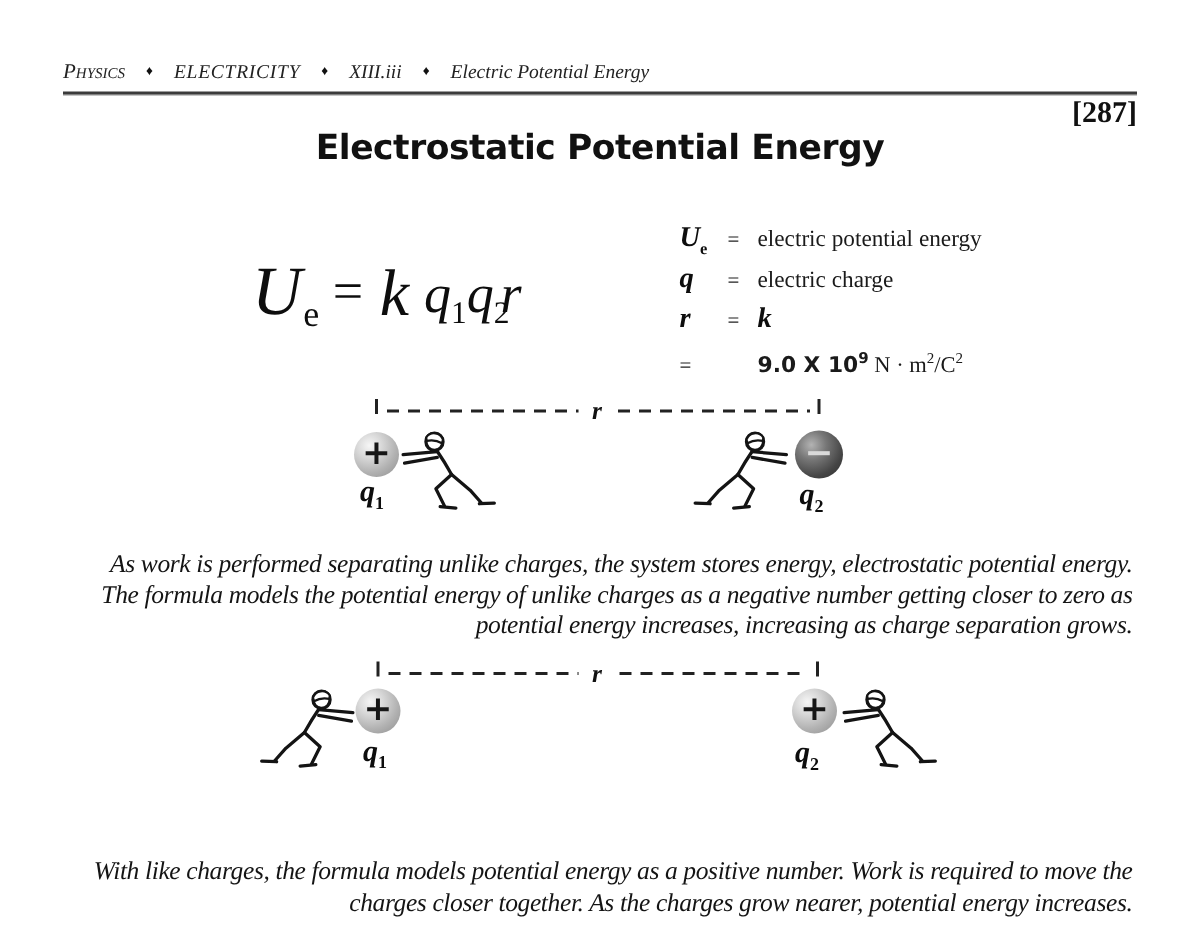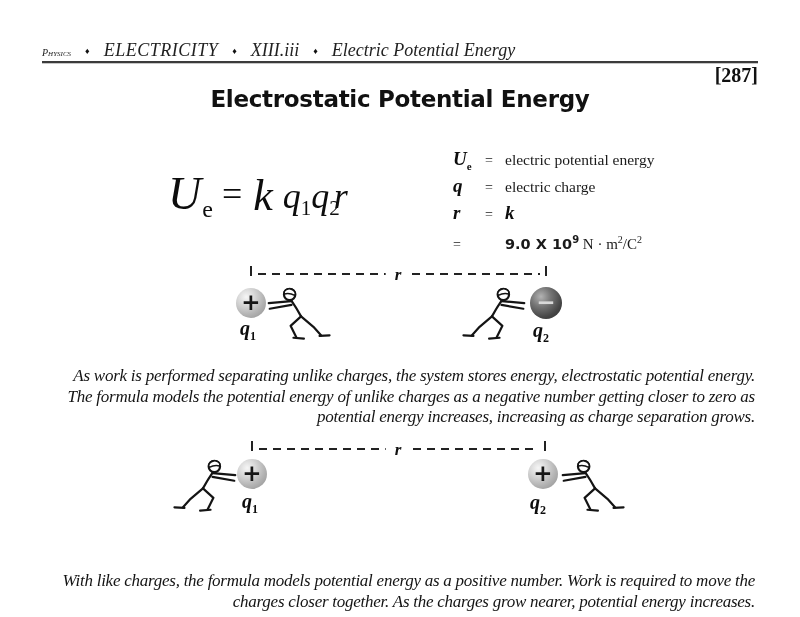--- a/index.html
+++ b/index.html
@@ -1,22 +1,22 @@
 <!DOCTYPE html>
 <html><head>
 <meta charset="utf-8">
 <style>
   html,body{margin:0;padding:0;background:#fff;}
   .page{position:relative;width:800px;height:617px;background:#fff;overflow:hidden;
         font-family:"Liberation Serif",serif;color:#1a1a1a;}
 
   
   .header{position:absolute;left:42px;top:40px;width:716px;display:flex;align-items:baseline;}
-  .hd-item{font-style:italic;font-size:18px;color:#222;white-space:nowrap;}
-  .hd-physics{font-variant:small-caps;font-size:10px;}
+  .hd-item{font-style:italic;font-size:13px;color:#222;white-space:nowrap;}
+  .hd-physics{font-variant:small-caps;font-size:14px;}
   .hd-caps{letter-spacing:.5px;}
   .hd-sep{font-style:normal;font-size:9px;margin:0 14px;position:relative;top:-2px;color:#111;}
   .page-num{position:absolute;right:0;top:-4px;font-style:normal;font-weight:600;font-size:20px;color:#111;margin-top:28px;}
   .header-rule{position:absolute;left:42px;top:61px;width:716px;height:2px;background:#3b3b3b;border-bottom:1px solid #c6c6c6;}
 
   
   .title{position:absolute;left:0;top:86px;width:100%;text-align:center;
          font-family:"DejaVu Sans",sans-serif;font-weight:bold;font-size:23px;letter-spacing:-.3px;color:#111;}
 
   

